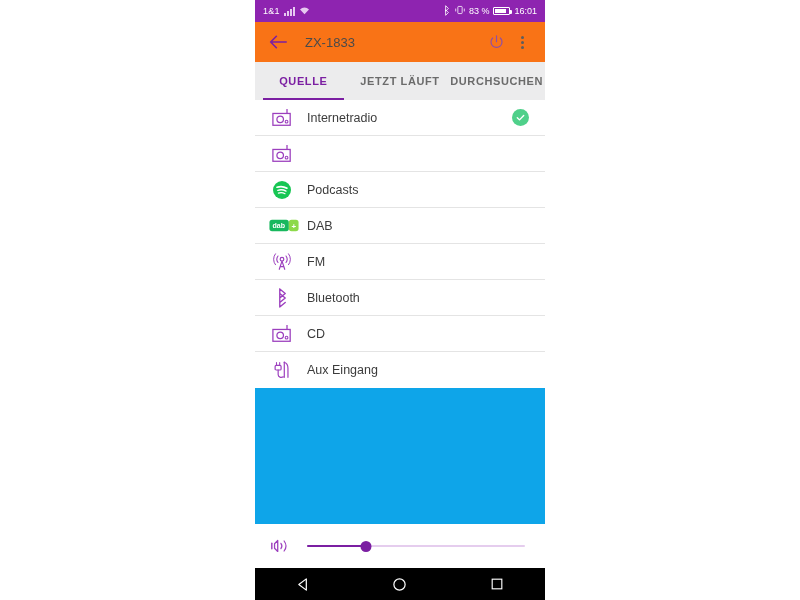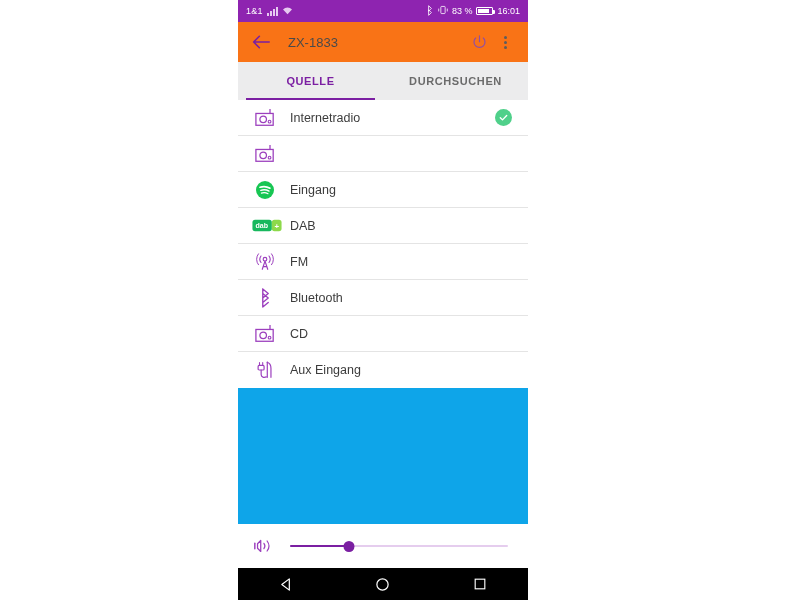--- a/index.html
+++ b/index.html
@@ -15,21 +15,21 @@
   }
   #canvas {
     position: relative;
     width: 800px;
     height: 600px;
     background: #ffffff;
   }
   
   #phone {
     position: absolute;
-    left: 238px;
+    left: 255px;
     top: 0;
     width: 290px;
     height: 600px;
     background: #ffffff;
     display: flex;
     flex-direction: column;
     overflow: hidden;
   }
   
   .status-bar {
@@ -322,20 +322,21 @@
         <span class="dots">
             <span></span>
             <span></span>
             <span></span>
           </span>
       </div>
     </div>
 
     <div class="tabs">
       <div class="tab active">QUELLE</div>
+      <div class="tab">JETZT LÄUFT</div>
       <div class="tab">DURCHSUCHEN</div>
     </div>
 
     <div class="list">
 
       <div class="list-item">
         <span class="item-icon">
           <svg width="22" height="20" viewBox="0 0 24 22">
             <line x1="17.5" y1="1" x2="17.5" y2="6" stroke="#9c3fbe" stroke-width="1.4"></line>
             <rect x="2" y="6" width="19" height="13" fill="none" stroke="#9c3fbe" stroke-width="1.4"></rect>
@@ -364,21 +365,21 @@
 
       <div class="list-item">
         <span class="item-icon">
           <svg width="20" height="20" viewBox="0 0 20 20">
             <circle cx="10" cy="10" r="9" fill="#17c653"></circle>
             <path d="M5 7.2 C8.5 6.1 12.2 6.6 15 8.2" fill="none" stroke="#ffffff" stroke-width="1.7" stroke-linecap="round"></path>
             <path d="M5.8 10.3 C8.7 9.4 11.7 9.8 14 11.1" fill="none" stroke="#ffffff" stroke-width="1.4" stroke-linecap="round"></path>
             <path d="M6.4 13.1 C8.8 12.4 11.1 12.7 13 13.7" fill="none" stroke="#ffffff" stroke-width="1.2" stroke-linecap="round"></path>
           </svg>
         </span>
-        <span class="item-label">Eingang</span>
+        <span class="item-label">Podcasts</span>
       </div>
 
       <div class="list-item">
         <span class="item-icon" style="width:30px;">
           <svg width="30" height="15" viewBox="0 0 34 16">
             <rect x="0.5" y="1.5" width="22" height="13" rx="3" fill="#18b85e"></rect>
             <text x="11" y="11.3" font-family="Liberation Sans, sans-serif" font-size="8" font-weight="bold" fill="#ffffff" text-anchor="middle">dab</text>
             <rect x="22.5" y="1.5" width="11" height="13" rx="3" fill="#8dd94a"></rect>
             <text x="28" y="11.6" font-family="Liberation Sans, sans-serif" font-size="9" font-weight="bold" fill="#ffffff" text-anchor="middle">+</text>
           </svg>

